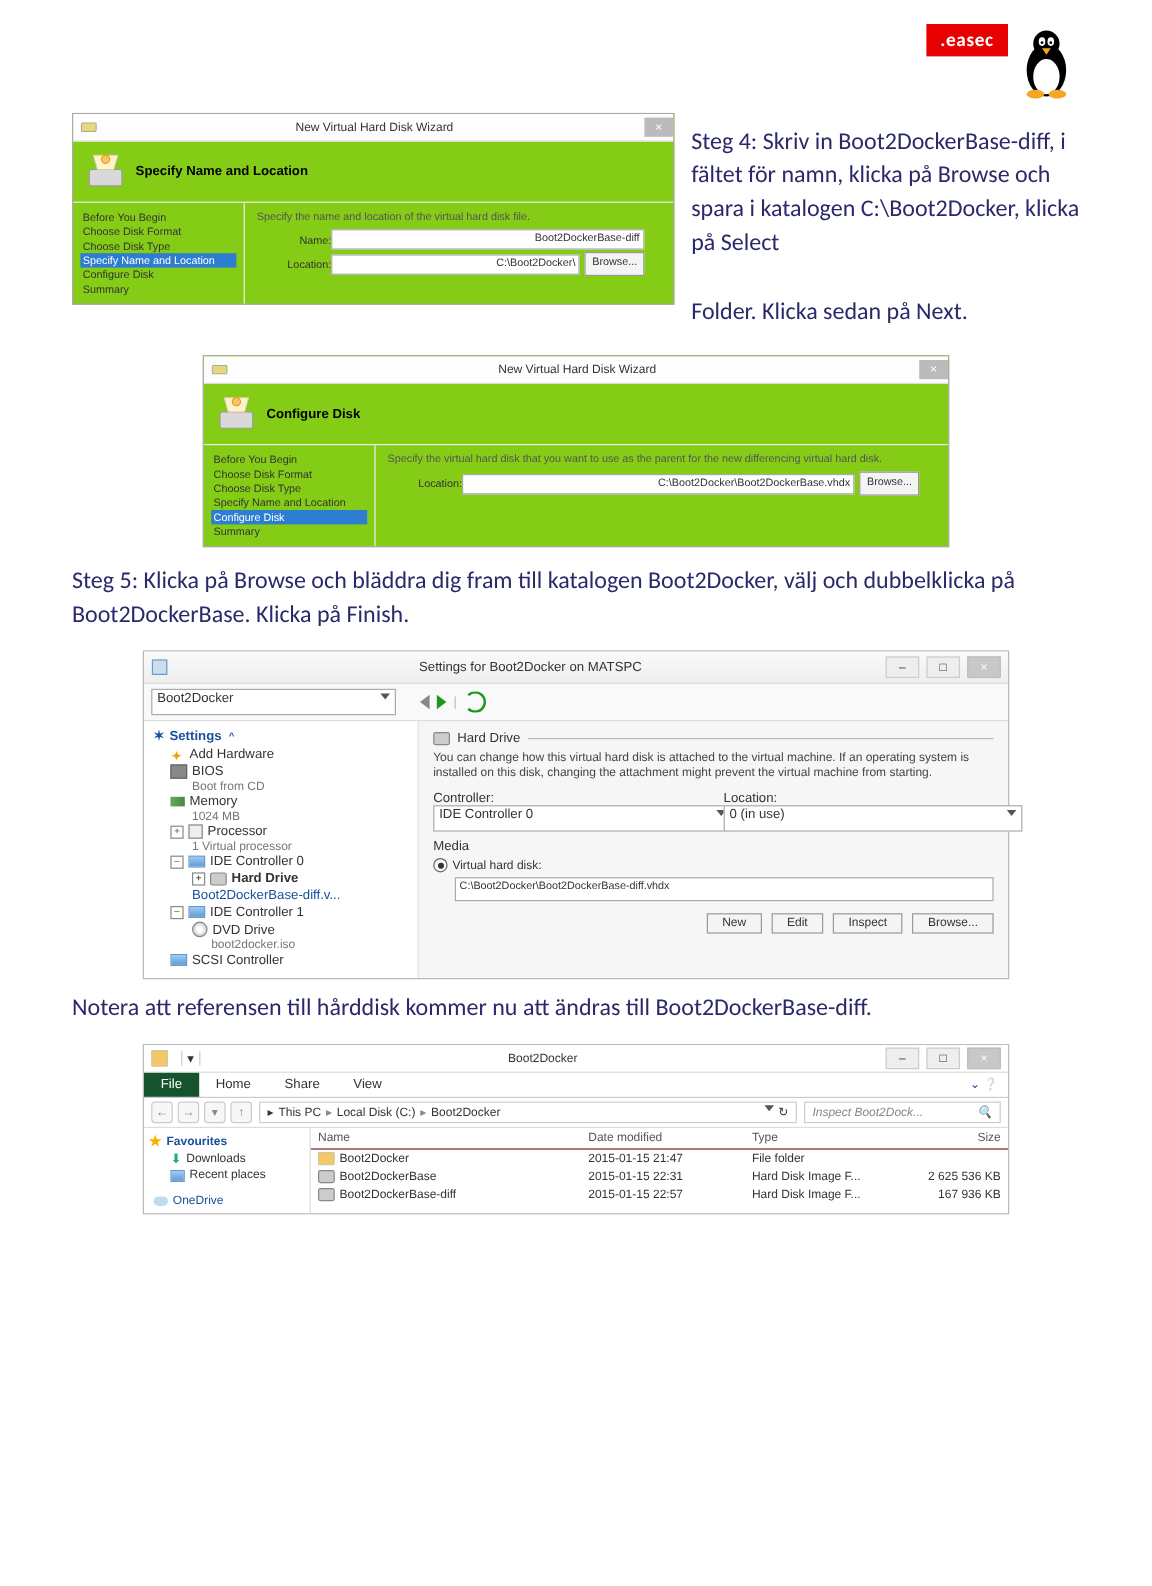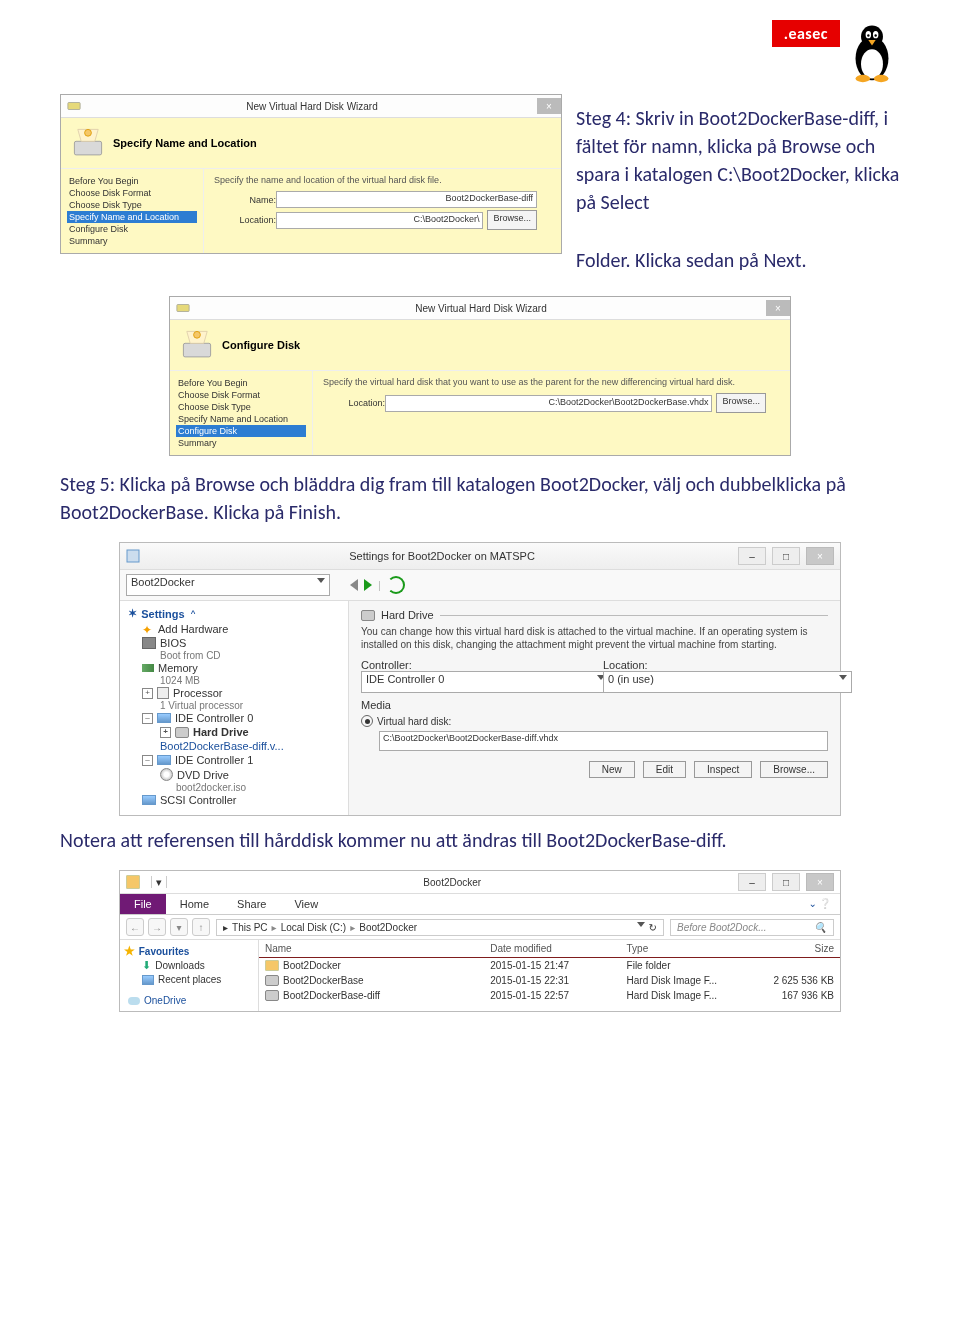--- a/index.html
+++ b/index.html
@@ -47,21 +47,21 @@
     margin: 0;
     padding: 0;
     position: relative;
   }
   .float-left {
     float: left;
     margin-right: 14px;
   }
   .wizard {
     border: 1px solid #aaa;
-    background: #fef9c3;
+    background: #84cc16;
     font-family: "Segoe UI", Tahoma, sans-serif;
     font-size: 10px;
     color: #333;
   }
   .wiz-title {
     background: #fdfdfd;
     border-bottom: 1px solid #ddd;
     text-align: center;
     padding: 3px 0;
     font-size: 10px;
@@ -323,21 +323,21 @@
   .ribbon {
     display: flex;
     border-bottom: 1px solid #ccc;
   }
   .ribbon .tab {
     padding: 4px 14px;
     font-size: 11px;
     position: relative;
   }
   .ribbon .tab.file {
-    background: #701a75;
+    background: #14532d;
     color: #fff;
   }
   .ribbon .help { margin-left: auto; padding: 4px 8px; color: #1a4f9c;}
   .addrbar {
     display: flex;
     align-items: center;
     padding: 3px 6px;
     border-bottom: 1px solid #ddd;
     gap: 6px;
   }
@@ -680,21 +680,21 @@
           <span class="gt">▸</span>
         <span>Local Disk (C:)</span>
           <span class="gt">▸</span>
         <span>Boot2Docker</span>
         <span style="margin-left:auto;display:flex;gap:4px">
           <span class="dd-arr" style="position:static"></span>
           <span>↻</span>
         </span>
       </div>
       <div class="search">
-        <span>Before Boot2Dock...</span>
+        <span>Inspect Boot2Dock...</span>
         <span style="margin-left:auto">🔍</span>
       </div>
     </div>
     <div class="ex-body">
       <div class="ex-nav">
         <div class="fav">
             <span class="ic-star">★</span>
             <span>Favourites</span>
           </div>
         <div class="fav-item">

